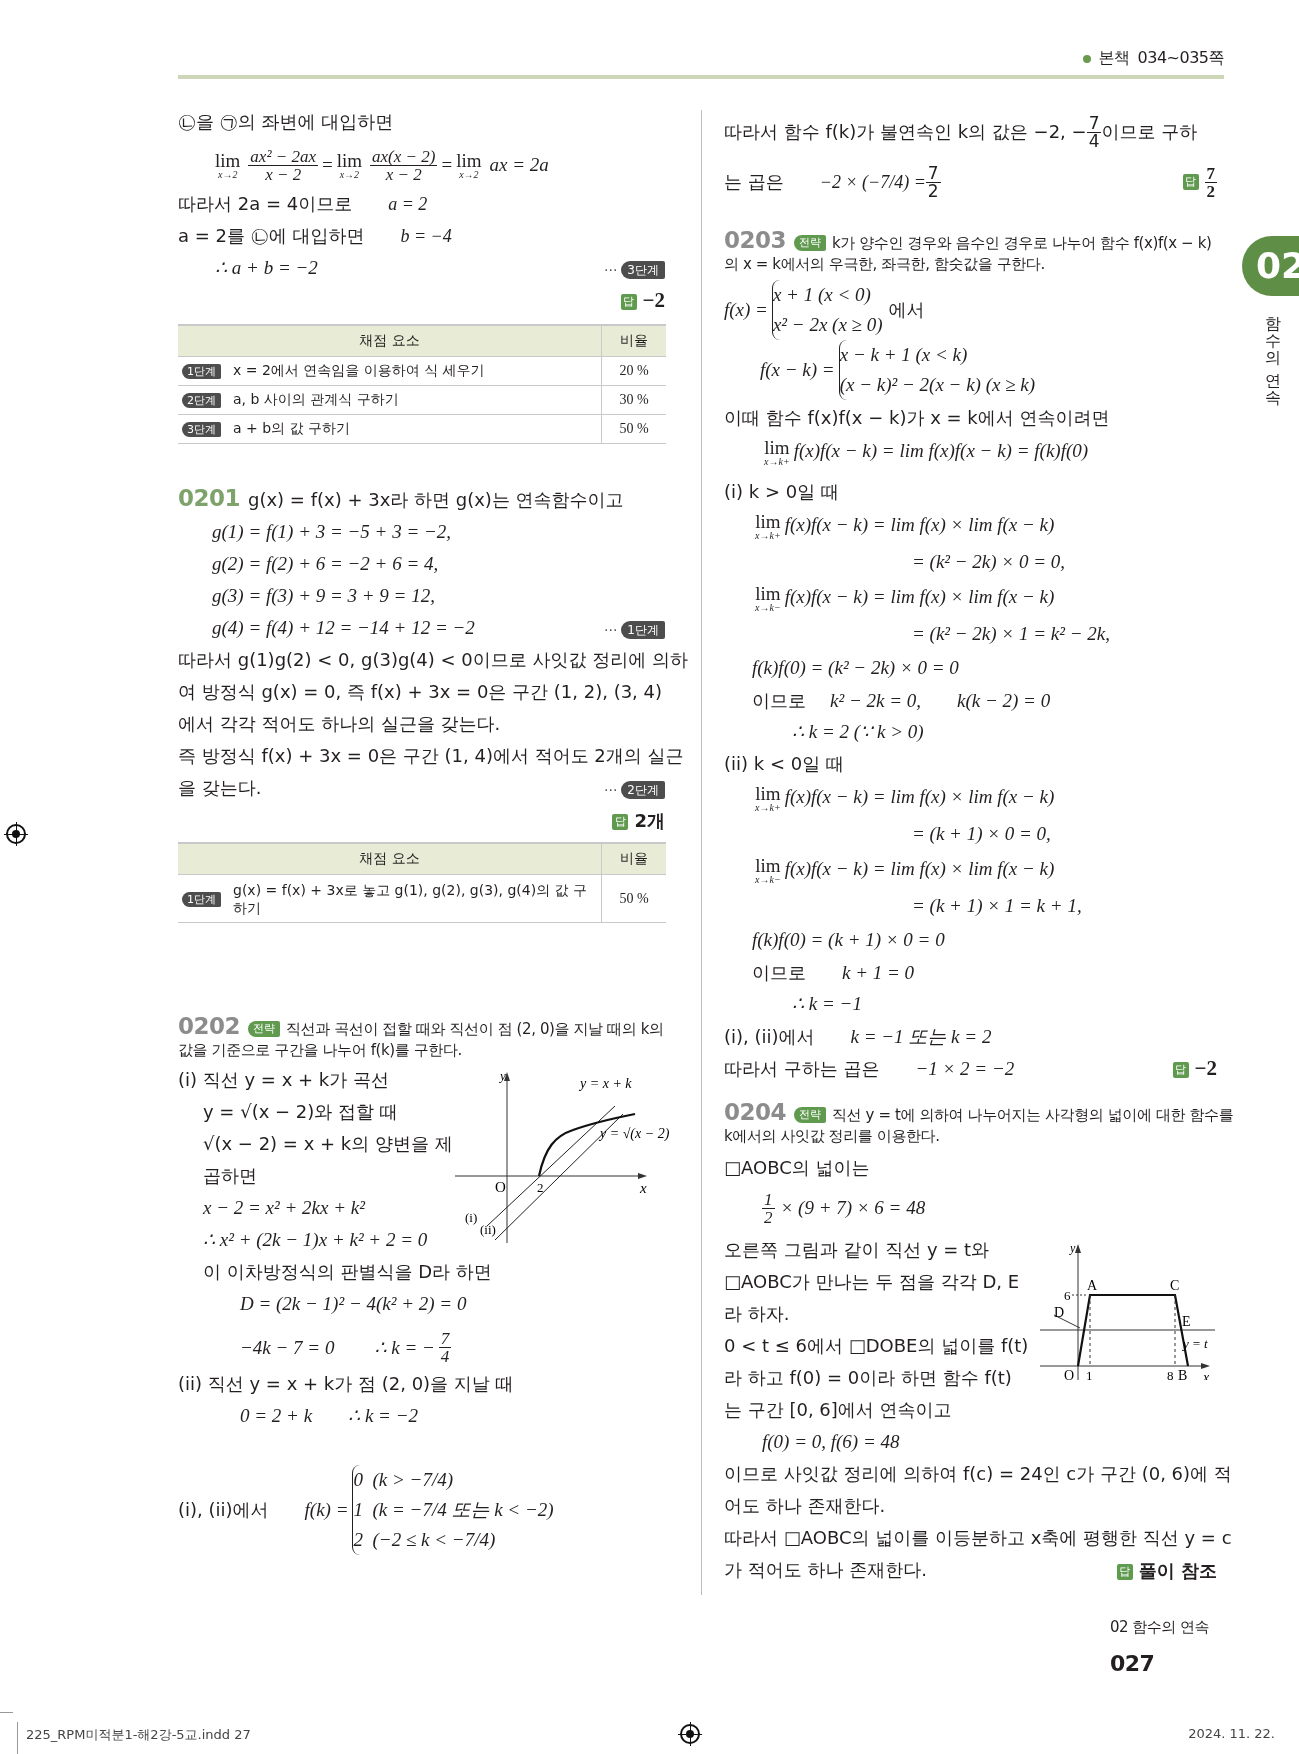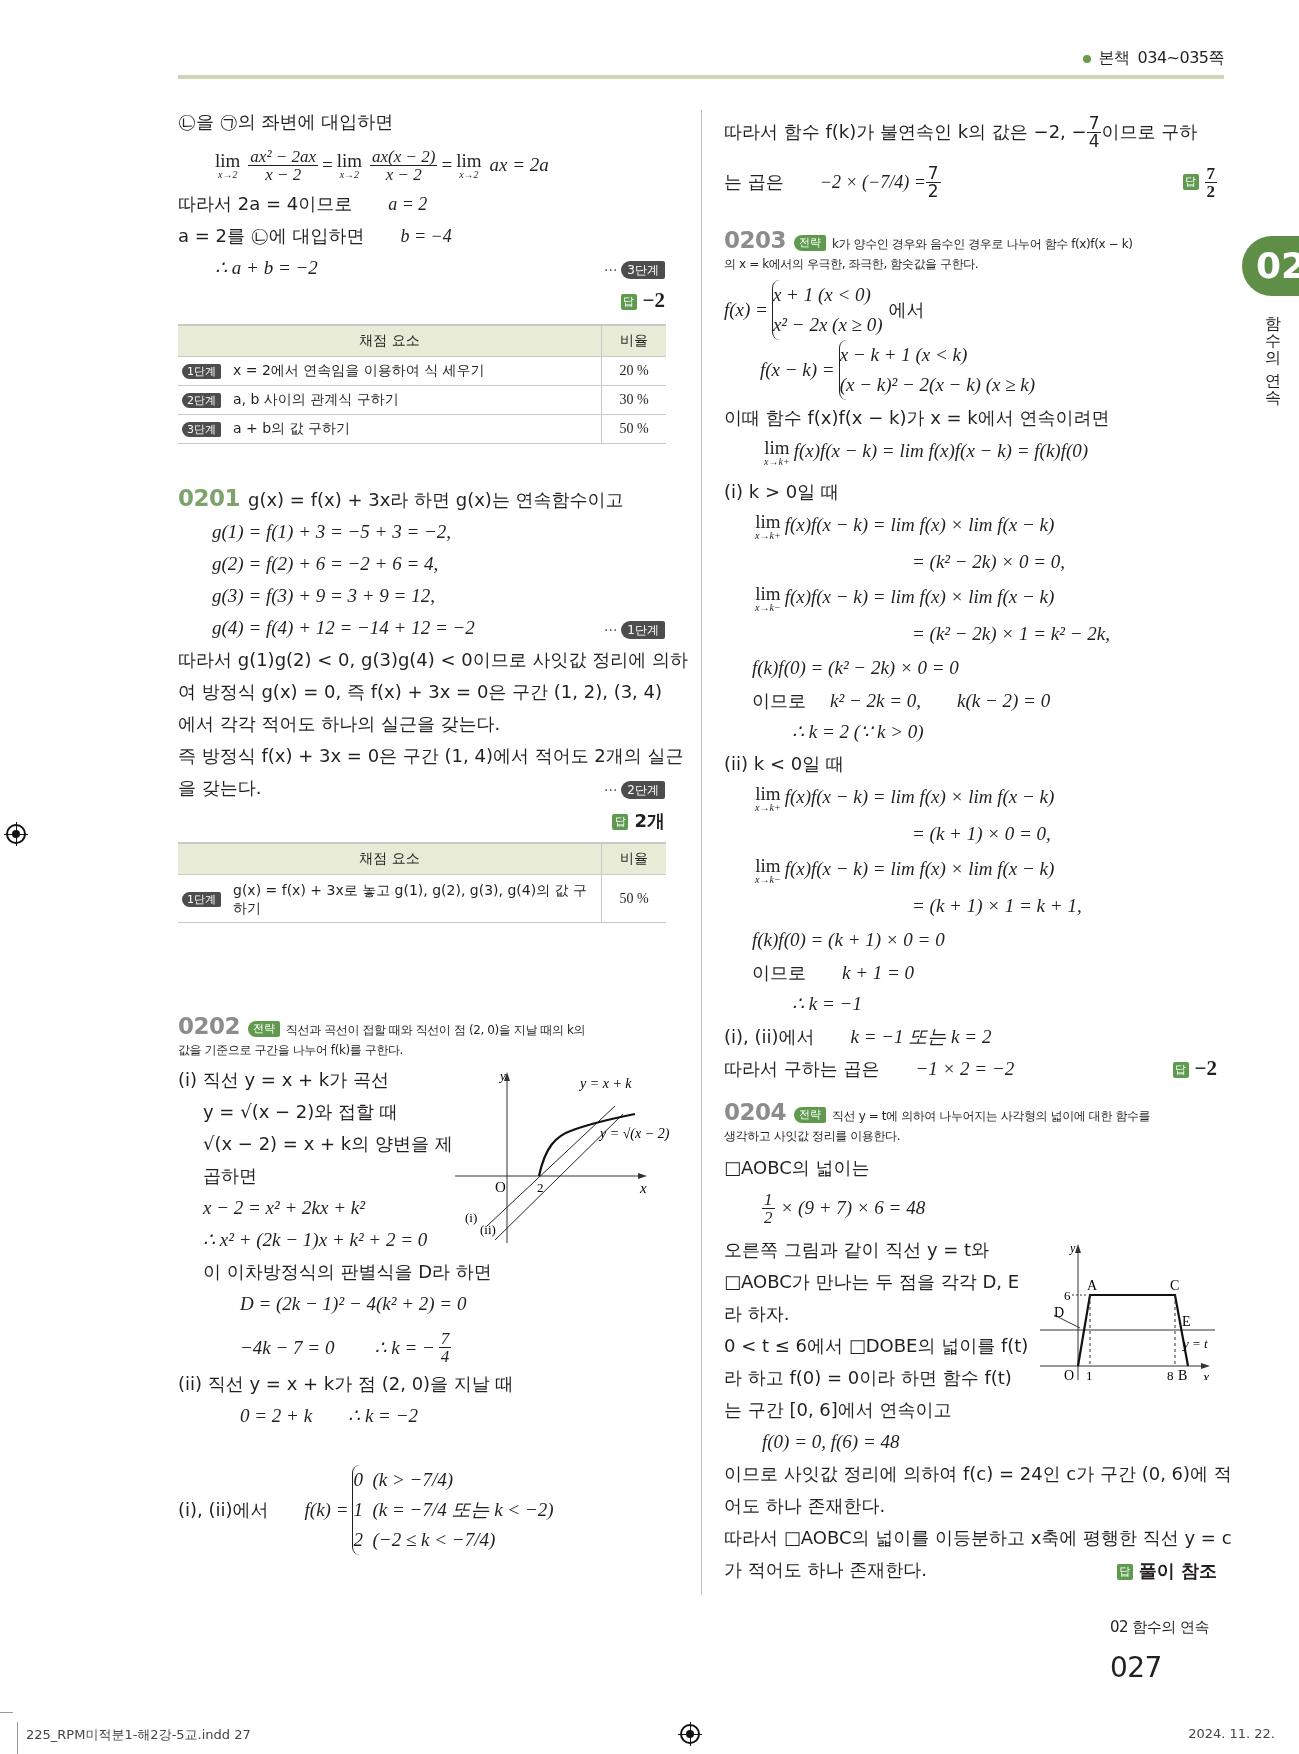--- a/index.html
+++ b/index.html
@@ -13,36 +13,36 @@
   .col-div{position:absolute;left:701px;top:110px;width:1px;height:1485px;background:#bdbdbd;}
   .line{position:absolute;font-size:19px;white-space:nowrap;line-height:24px;}
   .kr{font-family:"DejaVu Sans",sans-serif;font-size:18px;}
   .step-badge{display:inline-block;background:#4d4d4d;color:#fff;font-size:12px;padding:1px 6px;border-radius:9px 2px 2px 9px;line-height:16px;vertical-align:middle;}
   .dots{color:#555;font-size:14px;margin-right:4px;}
   .ans-badge{display:inline-block;background:#5f9a4e;color:#fff;font-size:11px;width:16px;height:16px;line-height:16px;text-align:center;border-radius:2px;vertical-align:middle;margin-right:6px;}
   .ans{font-family:"Liberation Serif",serif;font-weight:bold;font-size:21px;}
   .ans-kr{font-weight:bold;font-size:18px;}
   .prob-num{font-weight:bold;font-size:23px;color:#8c8c8c;letter-spacing:-0.5px;margin-right:8px;}
   .strategy{display:inline-block;background:#5f9a4e;color:#fff;font-size:11px;padding:0 5px;border-radius:8px 2px 2px 8px;line-height:16px;vertical-align:2px;margin-right:6px;}
-  .strat-text{font-size:12px;letter-spacing:-0.4px;}
+  .strat-text{font-size:15px;letter-spacing:-0.4px;}
   table.score{position:absolute;border-collapse:collapse;font-size:14px;}
   table.score th{background:#e8ecd6;font-weight:normal;height:28px;border-top:2px solid #c9c9c9;border-bottom:1px solid #c9c9c9;}
   table.score td{border-bottom:1px solid #c9c9c9;height:28px;padding:0 4px;}
   table.score td.ratio,table.score th.ratio{border-left:1px solid #c9c9c9;text-align:center;width:56px;font-family:"Liberation Serif",serif;}
   table.score .sb{background:#4d4d4d;color:#fff;font-size:11px;padding:1px 5px;border-radius:8px 2px 2px 8px;margin-right:12px;}
   .frac{display:inline-block;vertical-align:middle;text-align:center;line-height:1;}
   .frac .n{display:block;border-bottom:1px solid #231f20;padding:0 2px;font-size:17px;}
   .frac .d{display:block;font-size:17px;}
   .lim{display:inline-block;text-align:center;vertical-align:-8px;line-height:1;margin-right:4px;}
   .lim .l{display:block;font-style:normal;font-family:"Liberation Serif",serif;font-size:19px;}
   .lim .s{display:block;font-size:10px;font-style:italic;font-family:"Liberation Serif",serif;}
   .chapter-tab{position:absolute;left:1242px;top:236px;width:80px;height:60px;background:#5f8f46;border-radius:30px 0 0 30px;color:#fff;font-weight:bold;font-size:36px;line-height:60px;padding-left:14px;box-sizing:border-box;}
   .chapter-vert{position:absolute;left:1262px;top:305px;writing-mode:vertical-rl;font-size:16px;color:#231f20;letter-spacing:1px;}
   .footer-chapter{position:absolute;top:1618px;right:90px;font-size:15px;letter-spacing:-0.5px;display:flex;align-items:baseline;gap:14px;flex-direction:column;}
-  .footer-chapter .pg{font-size:28px;font-weight:normal;}
+  .footer-chapter .pg{font-size:22px;font-weight:bold;}
   .slug{position:absolute;top:1726px;font-size:13px;color:#444;}
   .reg-mark{position:absolute;width:20px;height:20px;border:2px solid #111;border-radius:50%;box-sizing:border-box;}
   .reg-mark:before{content:"";position:absolute;left:50%;top:-4px;bottom:-4px;width:1px;background:#111;}
   .reg-mark:after{content:"";position:absolute;top:50%;left:-4px;right:-4px;height:1px;background:#111;}
   .reg-mark i{position:absolute;left:4px;top:4px;width:8px;height:8px;border-radius:50%;background:#111;}
   .cases{display:inline-block;vertical-align:middle;border-left:1.5px solid #231f20;border-radius:8px 0 0 8px;margin-left:4px;}
   .cases div{line-height:30px;}
 </style>
 </head>
 <body>
@@ -248,21 +248,21 @@
   <div class="line m" style="left:755px;top:856px;"><span class="lim"><span class="l">lim</span><span class="s">x→k−</span></span><span>f(x)f(x − k) = lim f(x) × lim f(x − k)</span></div>
   <div class="line m" style="left:912px;top:894px;">= (k + 1) × 1 = k + 1,</div>
   <div class="line m" style="left:752px;top:928px;">f(k)f(0) = (k + 1) × 0 = 0</div>
   <div class="line" style="left:752px;top:960px;"><span class="kr">이므로</span><span class="m" style="margin-left:36px;">k + 1 = 0</span></div>
   <div class="line m" style="left:792px;top:992px;">∴ k = −1</div>
   <div class="line" style="left:724px;top:1024px;"><span class="kr">(i), (ii)에서</span><span class="m" style="margin-left:36px;">k = −1 또는 k = 2</span></div>
   <div class="line" style="left:724px;top:1056px;"><span class="kr">따라서 구하는 곱은</span><span class="m" style="margin-left:36px;">−1 × 2 = −2</span></div>
   <div class="line" style="right:82px;top:1056px;"><span class="ans-badge">답</span><span class="ans">−2</span></div>
 
   <div class="line" style="left:724px;top:1100px;"><span class="prob-num">0204</span><span class="strategy">전략</span><span class="strat-text">직선 y = t에 의하여 나누어지는 사각형의 넓이에 대한 함수를</span></div>
-  <div class="line strat-text" style="left:724px;top:1124px;">생각하고 사잇값 정리를 이용한다.</div>
+  <div class="line strat-text" style="left:724px;top:1124px;">k에서의 사잇값 정리를 이용한다.</div>
   <div class="line kr" style="left:724px;top:1156px;">□AOBC의 넓이는</div>
   <div class="line m" style="left:762px;top:1188px;display:flex;align-items:center;height:40px;">
       <span class="frac">
         <span class="n">1</span>
         <span class="d">2</span>
       </span>
       <span style="margin-left:6px;">× (9 + 7) × 6 = 48</span>
     </div>
   <div class="line kr" style="left:724px;top:1238px;">오른쪽 그림과 같이 직선 y = t와</div>
   <div class="line kr" style="left:724px;top:1270px;">□AOBC가 만나는 두 점을 각각 D, E</div>

